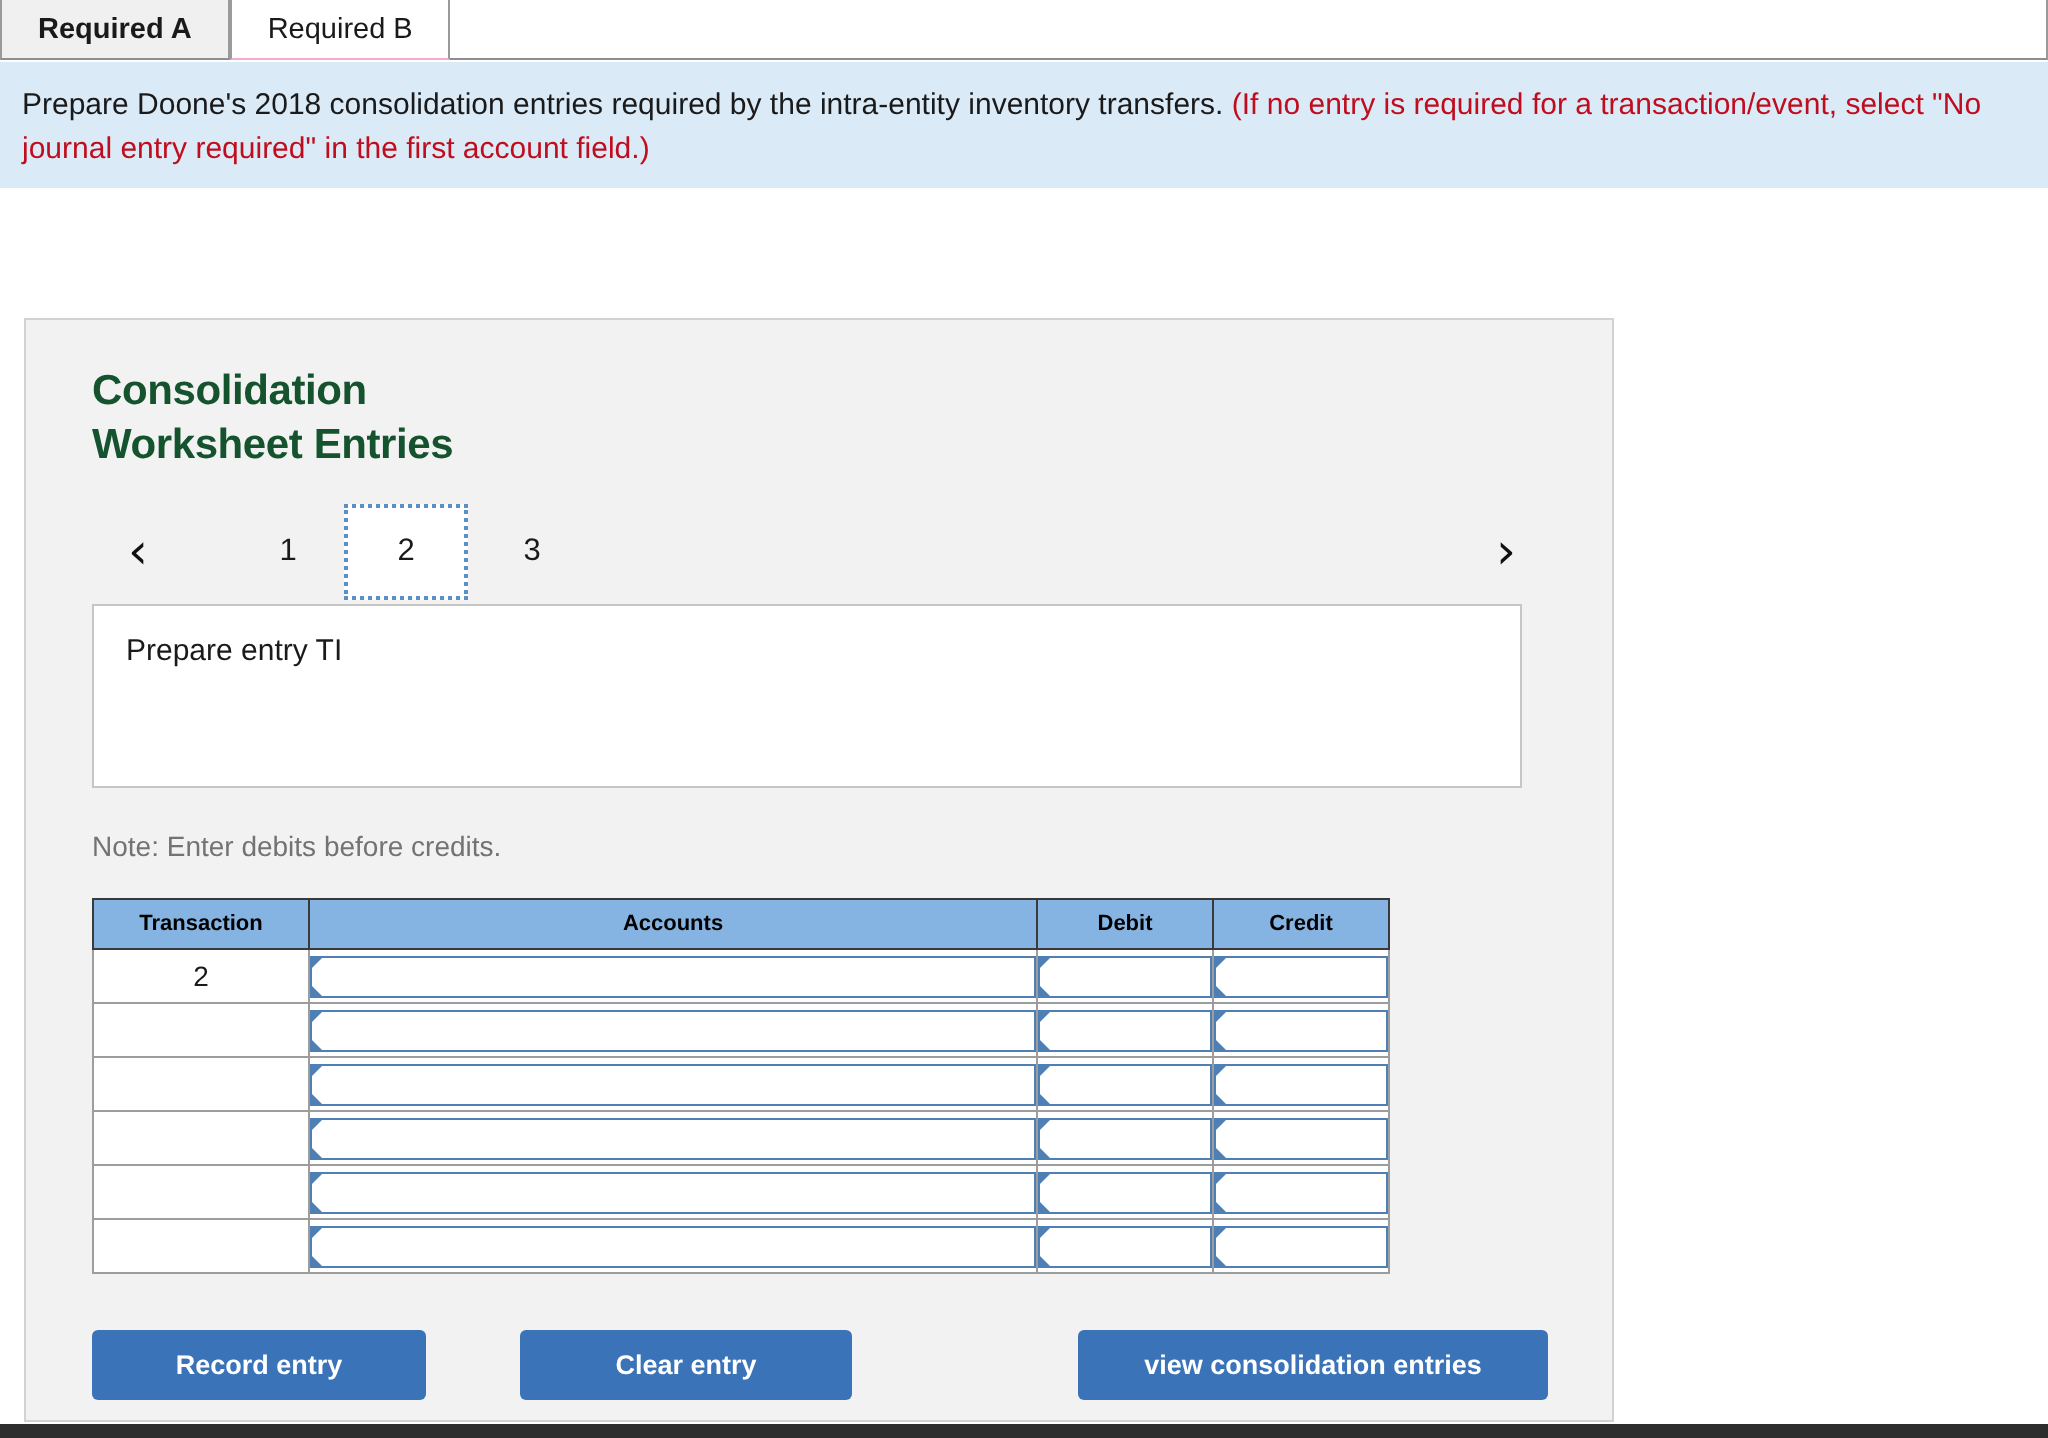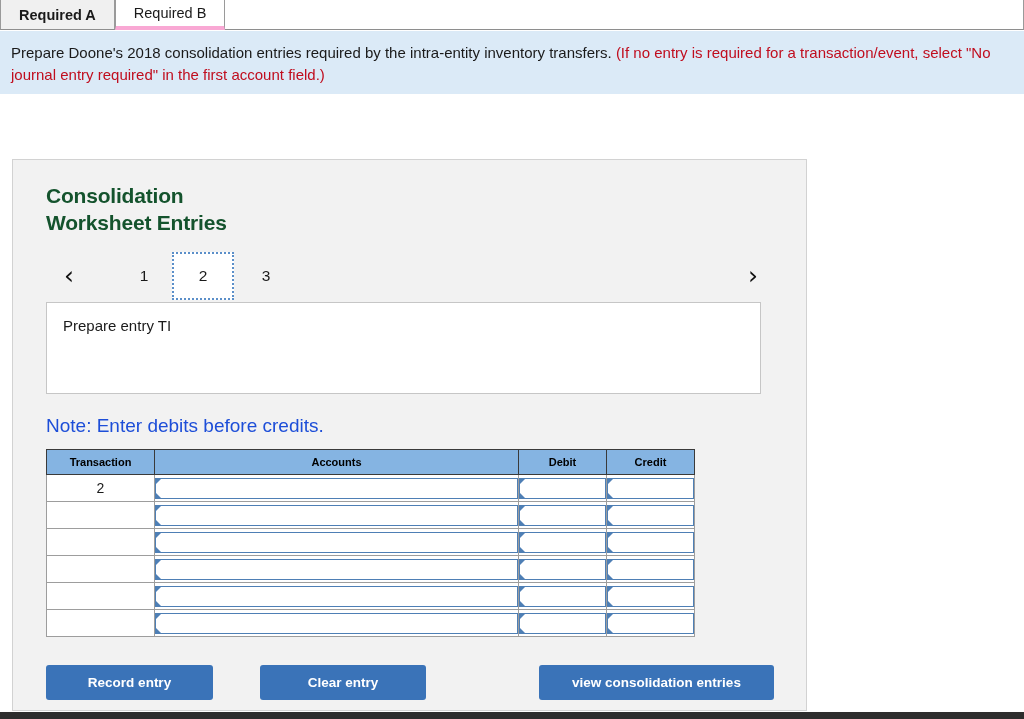--- a/index.html
+++ b/index.html
@@ -43,21 +43,21 @@
     background: #f0f0f0;
     white-space: nowrap;
   }
   .tab.inactive {
     background: #f0f0f0;
     border-bottom: 1px solid #8e8e8e;
     font-weight: bold;
   }
   .tab.active {
     background: #ffffff;
-    border-bottom: 4px solid #f9a8d4;
+    border-bottom: 1px solid #f9a8d4;
     border-left: 1px solid #9a9a9a;
     border-right: 1px solid #9a9a9a;
     position: relative;
     z-index: 3;
   }
   .tab-filler {
     flex: 1;
     height: 30px;
     background: #ffffff;
     border-bottom: 1px solid #8e8e8e;
@@ -164,22 +164,22 @@
     background: #ffffff;
     border: 1px solid #c6c6c6;
     padding: 14px 16px;
     font-size: 15px;
     color: #1a1a1a;
   }
 
   .note-line {
     position: absolute;
     left: 33px; top: 255px;
-    font-size: 19px;
-    color: #1d4ed8;
+    font-size: 14px;
+    color: #737373;
   }
 
   
   .jtable {
     position: absolute;
     left: 33px; top: 289px;
     border-collapse: collapse;
     background: #ffffff;
   }
   .jtable th {

